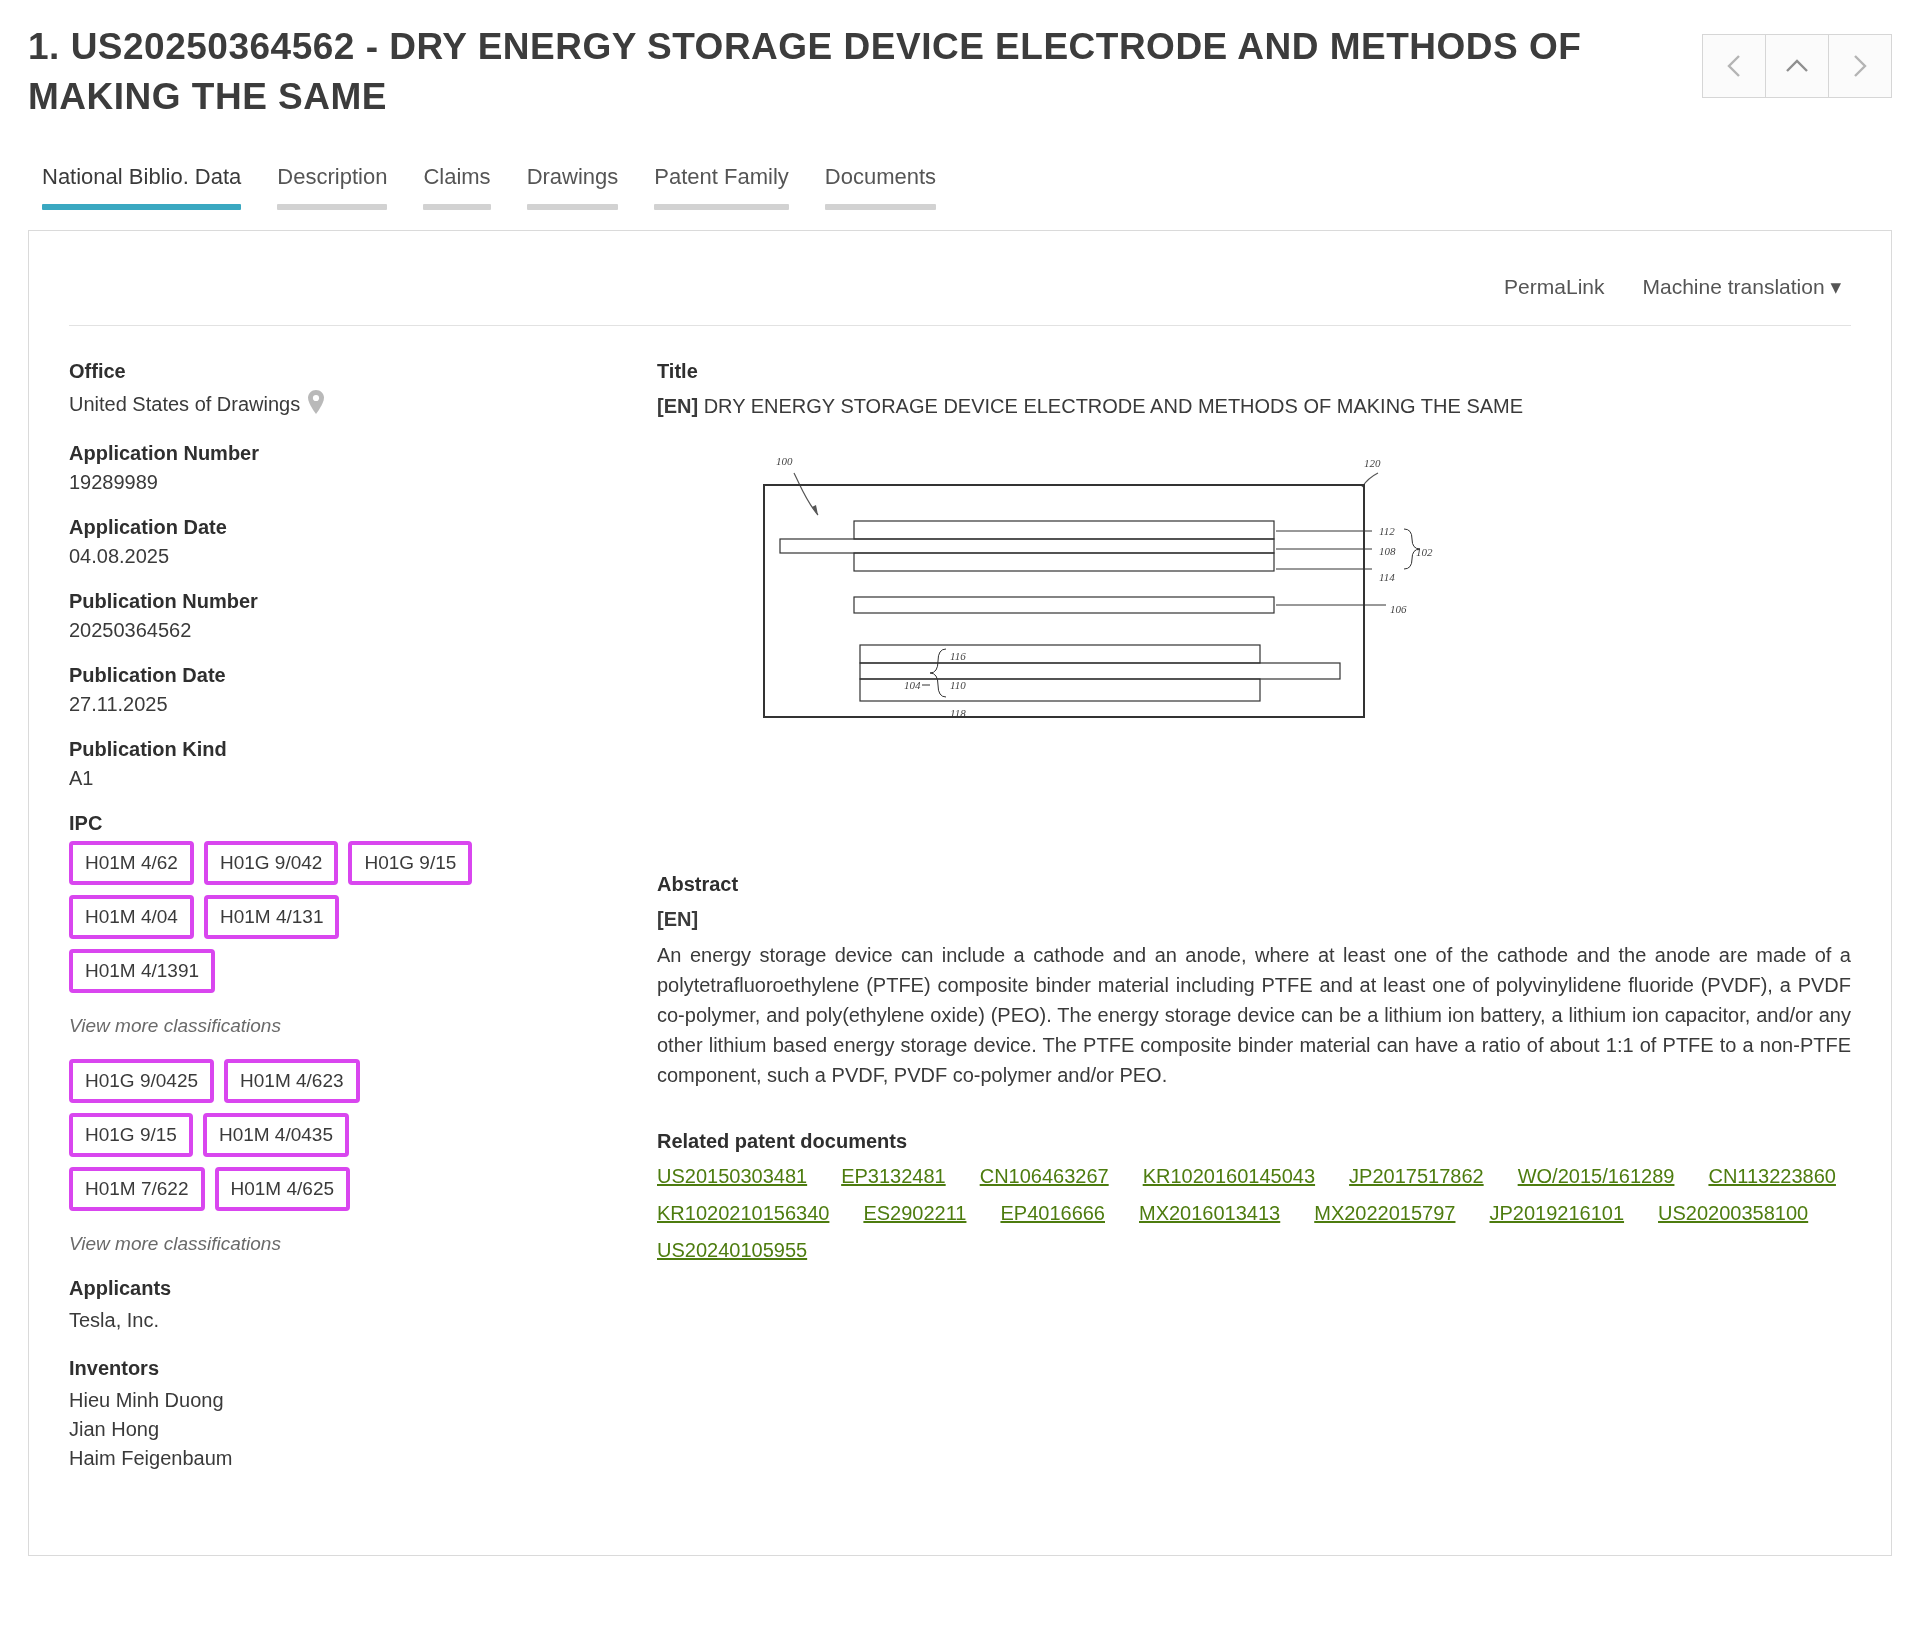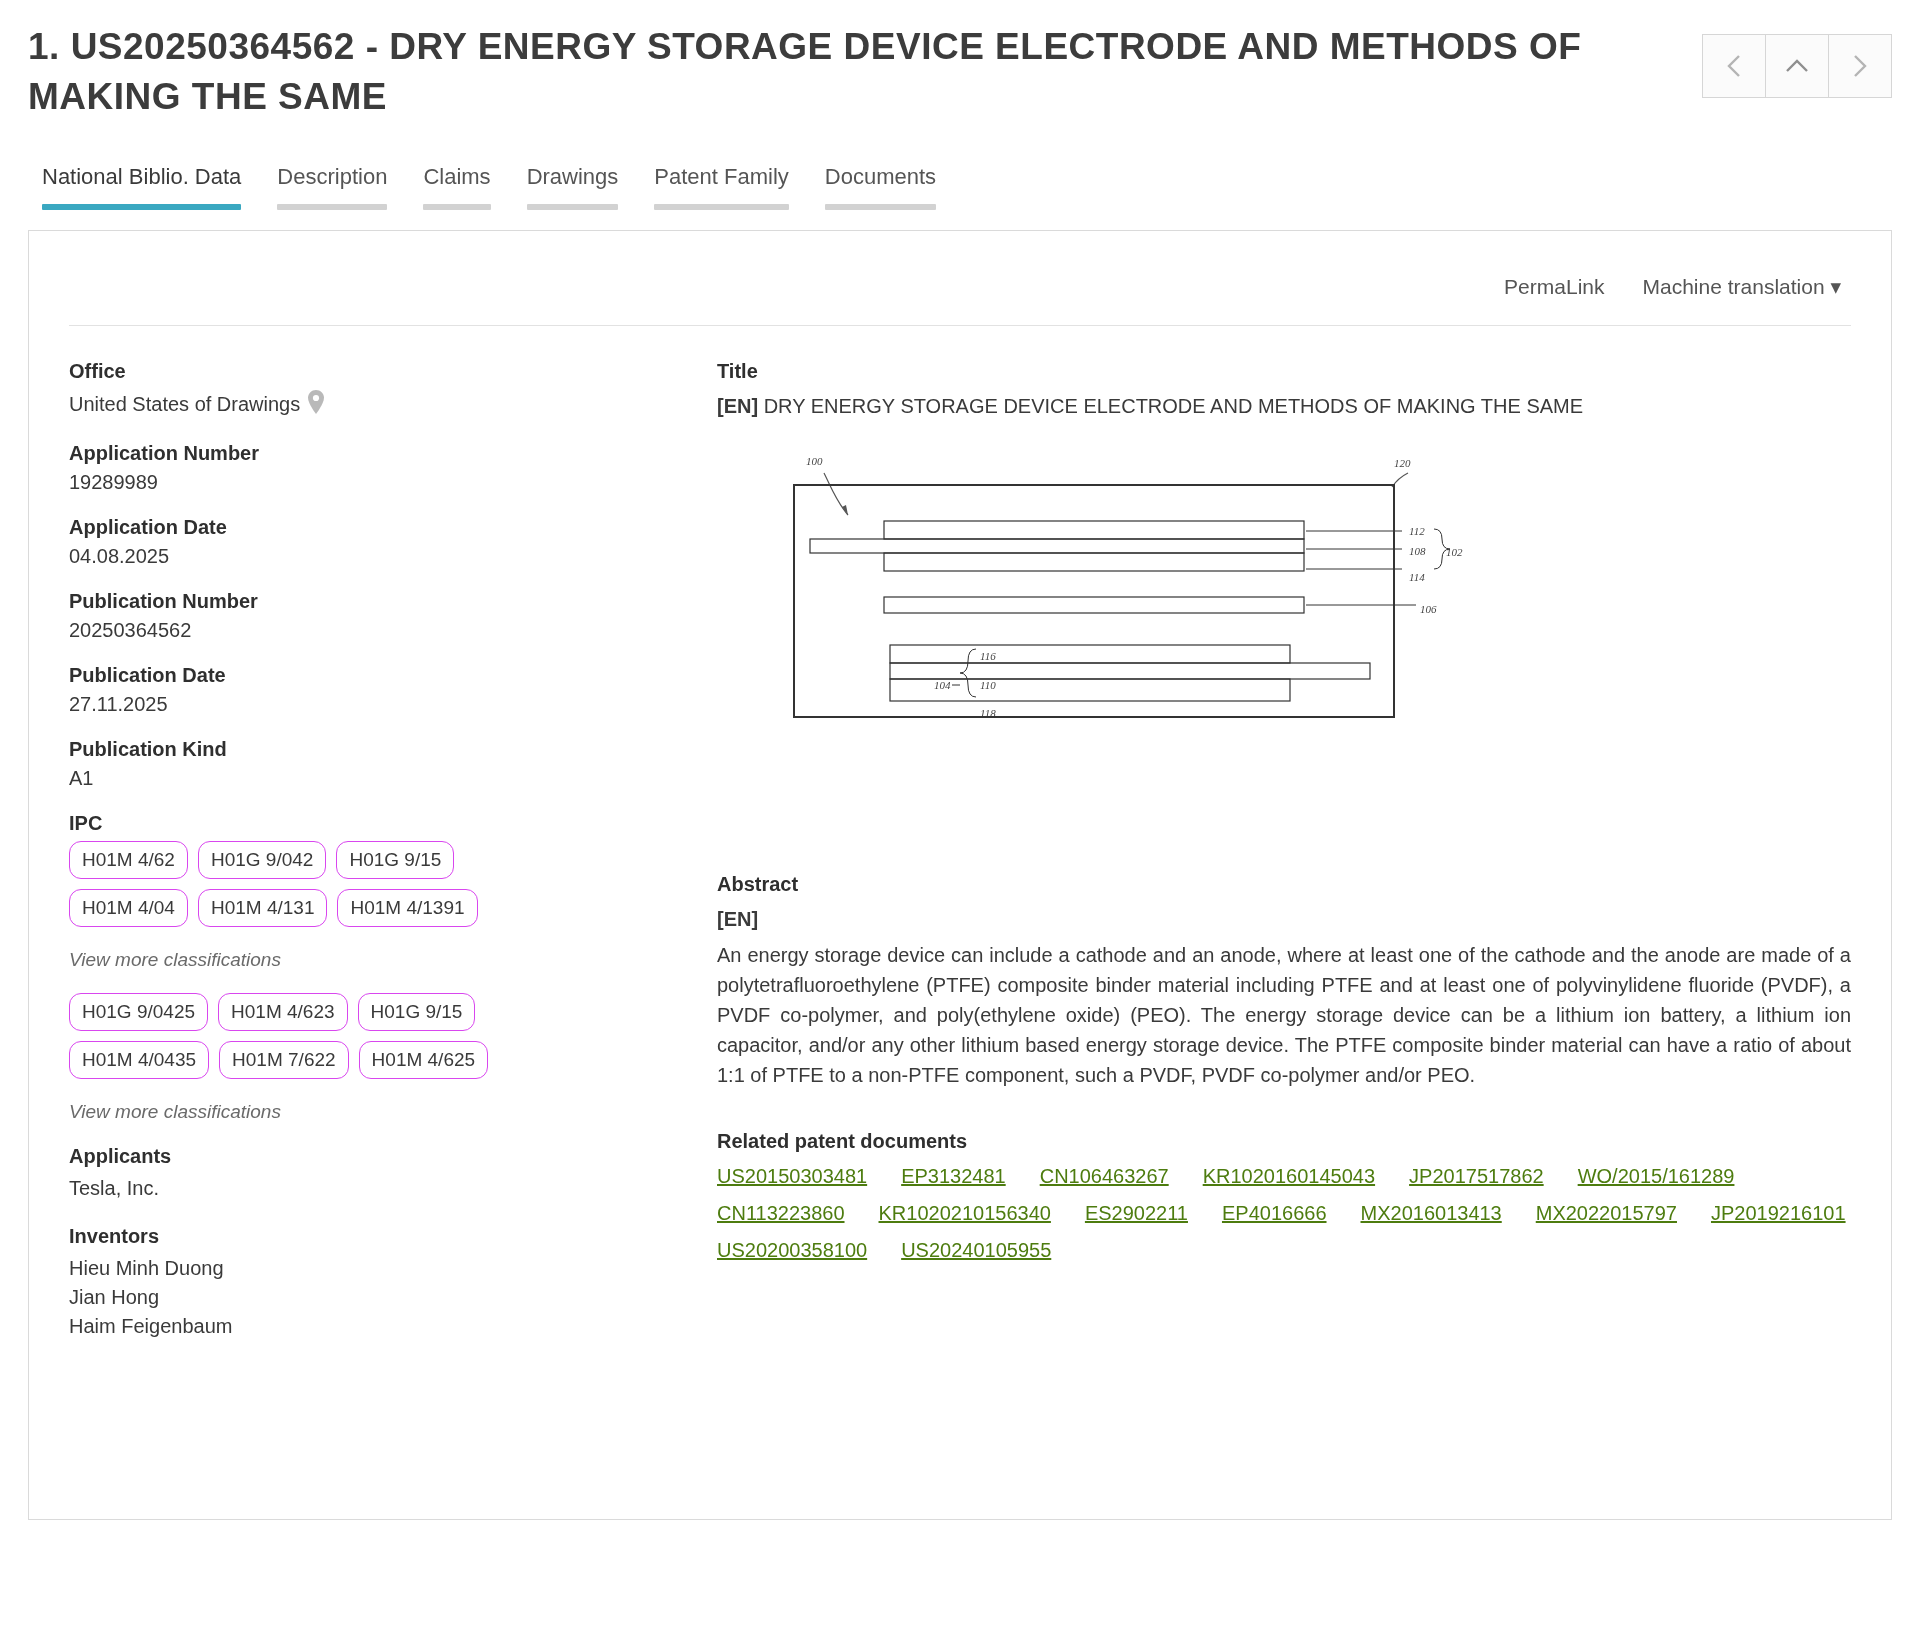--- a/index.html
+++ b/index.html
@@ -96,21 +96,21 @@
     color: #555;
   }
   .card-tools span { cursor: pointer; text-align: center; }
   .divider {
     height: 1px;
     background: #e2e2e2;
     margin: 0 0 34px 0;
   }
   .columns {
     display: flex;
-    gap: 88px;
+    gap: 28px;
   }
   .col-left { width: 560px; flex: 0 0 560px; }
   .col-right { flex: 1 1 auto; }
   .field { margin-bottom: 22px; }
   .field-label {
     font-size: 20px;
     font-weight: bold;
     color: #2f2f2f;
     margin-bottom: 6px;
   }
@@ -124,23 +124,23 @@
   .pin-icon { display: inline-block; }
   
   .chips {
     display: flex;
     flex-wrap: wrap;
     gap: 10px;
     max-width: 420px;
     margin-top: 4px;
   }
   .chip {
-    border: 1px solid #d946ef;
+    border: 4px solid #d946ef;
     background: #fff;
-    border-radius: 12px;
+    border-radius: 4px;
     padding: 7px 12px;
     font-size: 19px;
     color: #3a3a3a;
     cursor: pointer;
     white-space: nowrap;
   }
   .view-more {
     font-size: 19px;
     font-style: italic;
     color: #6a6a6a;

